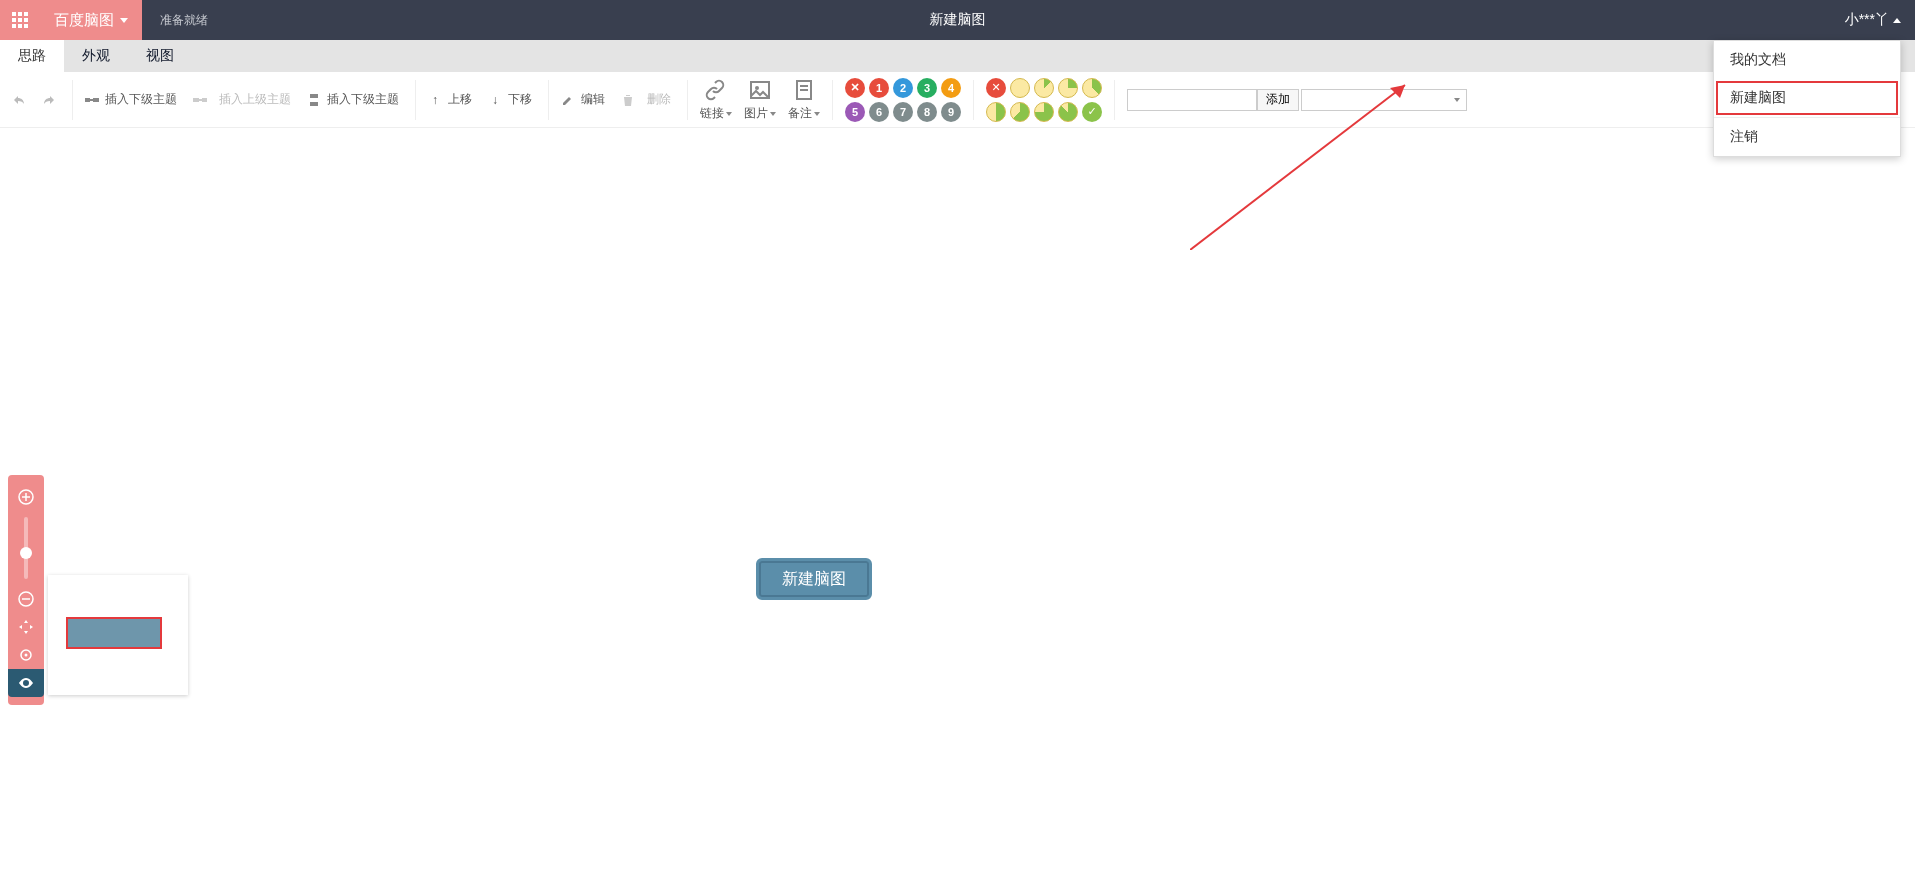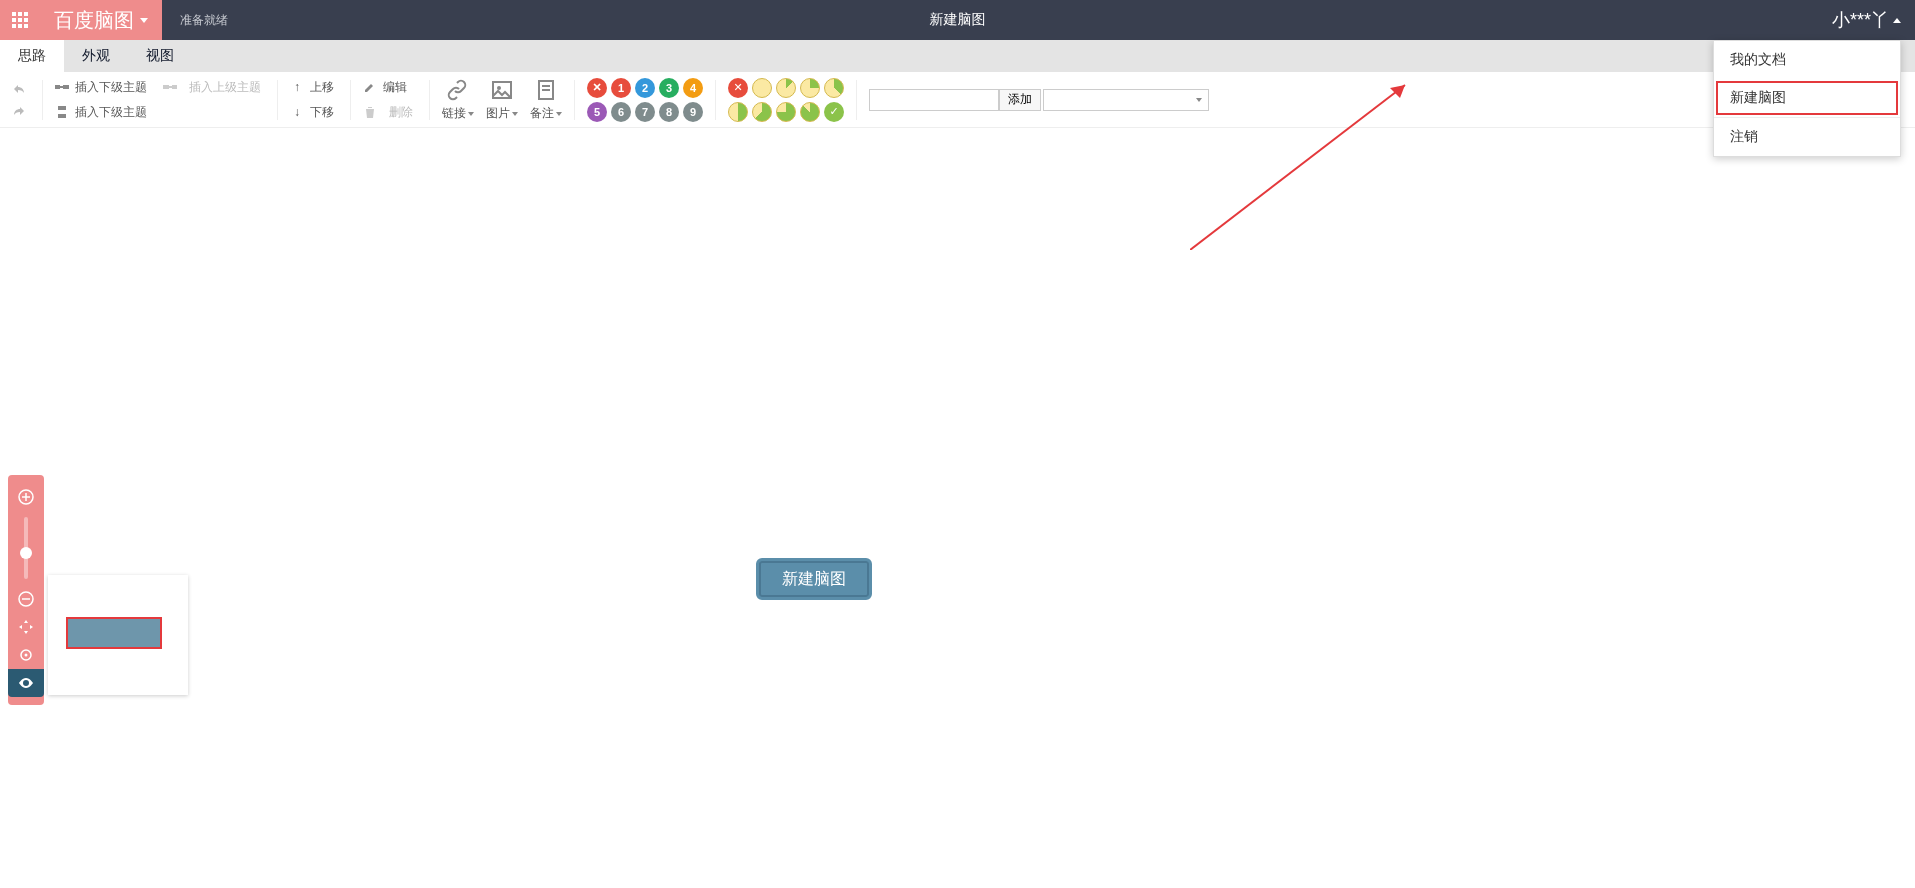--- a/index.html
+++ b/index.html
@@ -2,35 +2,35 @@
 <html><head>
 <meta charset="utf-8">
 <style>
 * { margin:0; padding:0; box-sizing:border-box; font-family:"Microsoft YaHei","PingFang SC",Arial,sans-serif; }
 body { background:#fff; width:1915px; height:888px; overflow:hidden; position:relative; }
 
 
 .header { height:40px; background:#393f4f; display:flex; align-items:center; color:#fff; position:relative; }
 .app-grid { width:40px; height:40px; background:#ef8c8c; display:flex; align-items:center; justify-content:center; cursor:pointer; }
 .app-grid svg { fill:#fff; }
-.brand { background:#ef8c8c; height:40px; display:flex; align-items:center; padding:0 14px; color:#fff; font-size:20px; cursor:pointer; }
+.brand { background:#ef8c8c; height:40px; display:flex; align-items:center; padding:0 14px; color:#fff; font-size:15px; cursor:pointer; }
 .brand .caret { margin-left:6px; }
 .status { margin-left:18px; color:#c7cad1; font-size:12px; }
 .doc-title { position:absolute; left:50%; transform:translateX(-50%); font-size:14px; color:#fff; }
-.user { margin-left:auto; padding:0 14px; height:40px; display:flex; align-items:center; font-size:18px; cursor:pointer; }
+.user { margin-left:auto; padding:0 14px; height:40px; display:flex; align-items:center; font-size:14px; cursor:pointer; }
 .user .caret { margin-left:4px; }
 
 
 .tab-row { height:32px; background:#e4e4e4; display:flex; align-items:stretch; font-size:14px; }
 .tab { padding:0 18px; display:flex; align-items:center; cursor:pointer; color:#0f172a; }
 .tab.active { background:#fff; color:#333; }
 
 
 .toolbar { height:56px; background:#fff; border-bottom:1px solid #eee; display:flex; align-items:center; padding:0 6px; font-size:12px; color:#555; }
-.tb-col { display:flex; flex-direction:column; gap:4px; margin-right:4px; }
+.tb-col { display:flex; flex-direction:row; gap:4px; margin-right:4px; }
 .tb-btn { display:flex; align-items:center; gap:6px; padding:2px 6px; cursor:pointer; white-space:nowrap; border-radius:2px; }
 .tb-btn.disabled { color:#bbb; cursor:default;gap:12px; }
 .tb-btn .ico { width:14px; height:14px; display:inline-flex; align-items:center; justify-content:center; }
 .tb-vcol { display:flex; flex-direction:column; align-items:center; gap:2px; margin:18px 6px; cursor:pointer; }
 .tb-vcol .big-ico { width:26px; height:26px; display:flex; align-items:center; justify-content:center; }
 .tb-vcol .lbl { font-size:12px; color:#555; display:flex; align-items:center; gap:2px; }
 .divider { width:1px; height:40px; background:#eee; margin:0 6px; }
 .pill-group { display:flex; flex-direction:column; gap:4px; margin:0 6px; }
 .pill-row { display:flex; gap:4px; }
 .pill { width:20px; height:20px; border-radius:50%; display:flex; align-items:center; justify-content:center; font-size:11px; color:#fff; font-weight:bold; cursor:pointer; }

